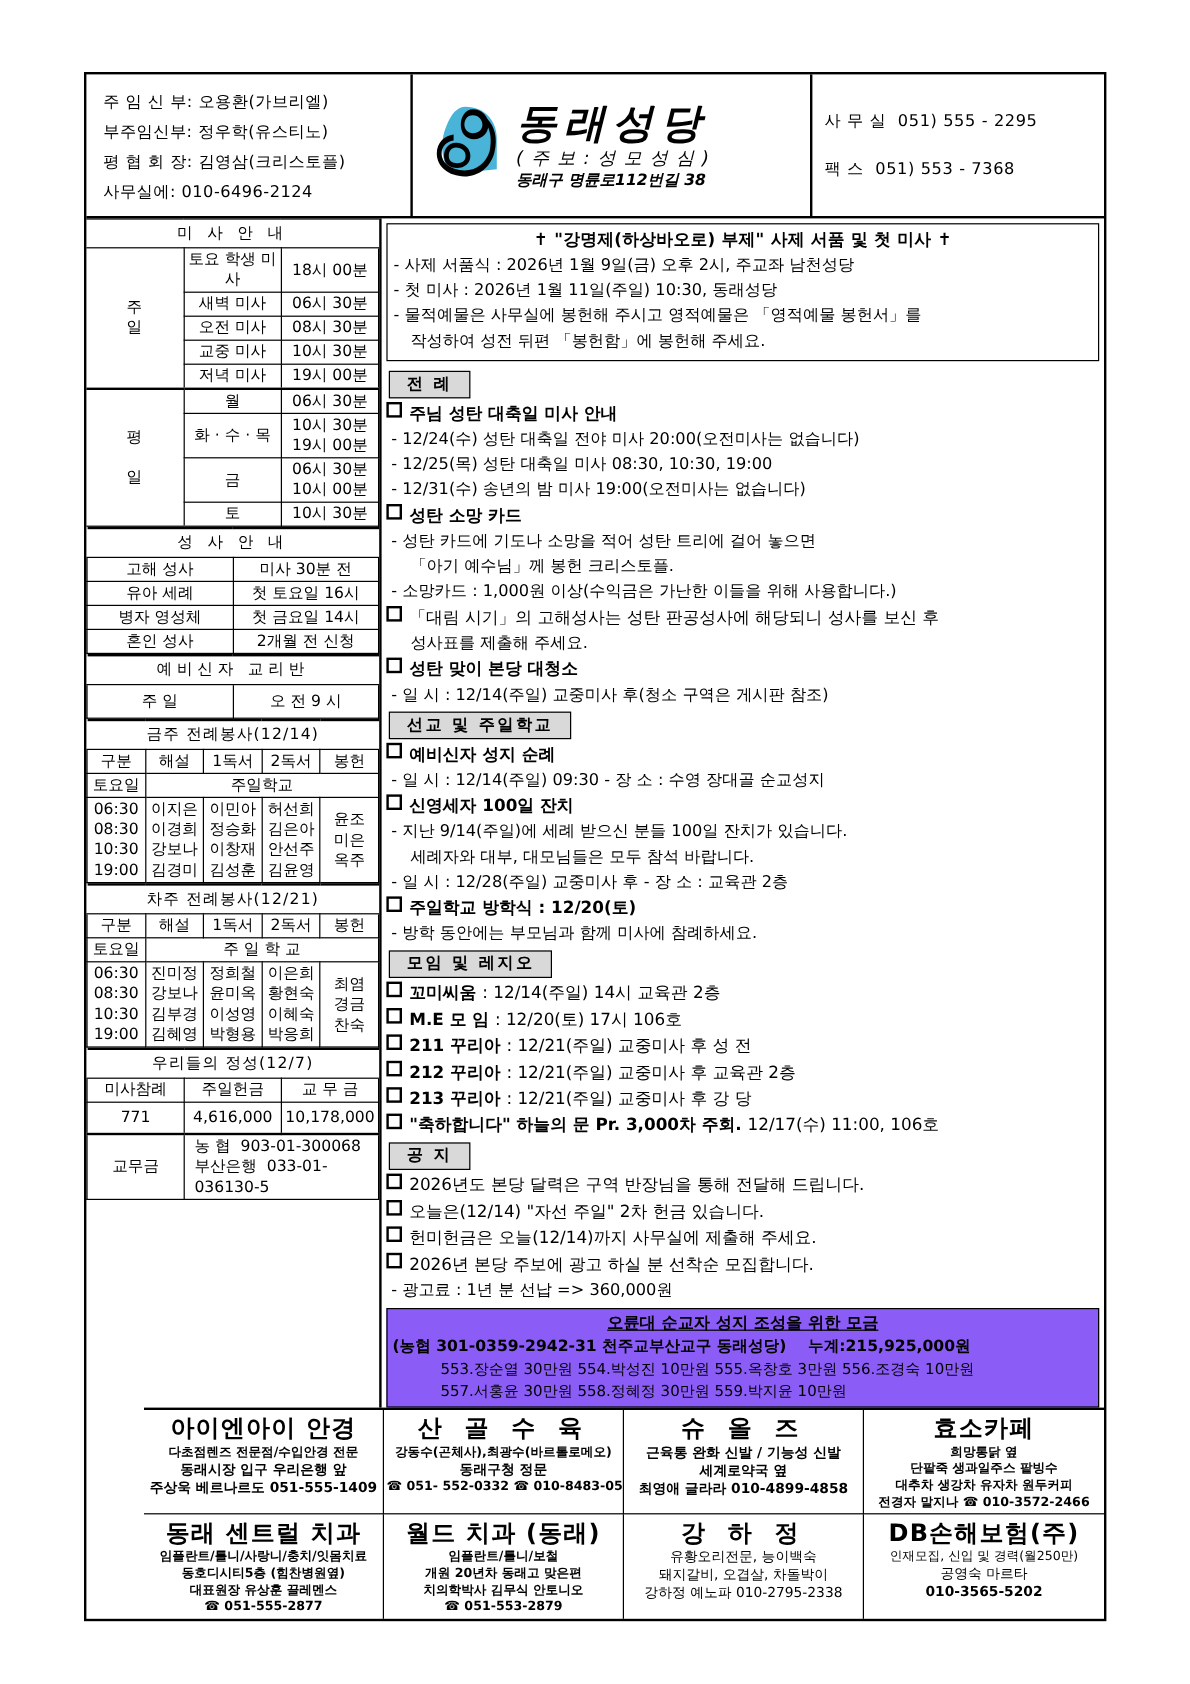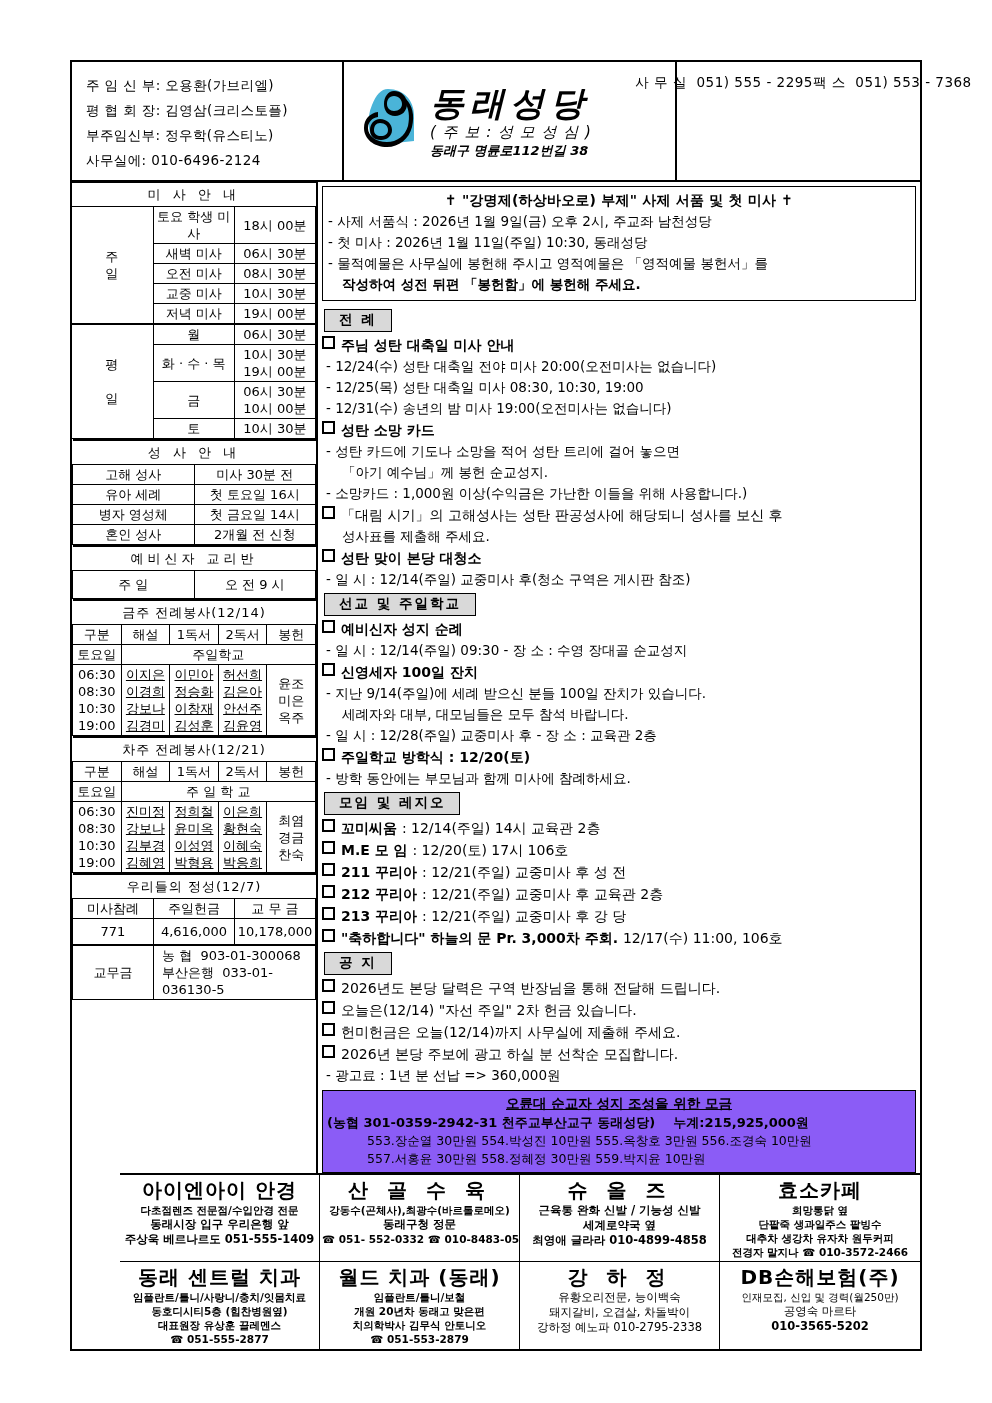--- a/index.html
+++ b/index.html
@@ -83,20 +83,21 @@
   }
   .church-addr {
     font-size: 13px;
     font-weight: bold;
     line-height: 17px;
   }
   .hdr-right {
     width: 243px;
     box-sizing: border-box;
     display: flex;
+    flex-direction: column;
     justify-content: center;
     padding-left: 10px;
   }
   .hdr-right .line {
     font-size: 13.5px;
     line-height: 40px;
     white-space: nowrap;
     letter-spacing: 0.5px;
   }
 
@@ -134,42 +135,42 @@
     padding: 3px 0 3px 0 !important;
     border-left: none !important;
     border-right: none !important;
   }
   .thickline td { border-top: 2px solid #000 !important; }
   .no-side { border-left: none !important; border-right: none !important; }
   .vhdr { font-weight: bold; letter-spacing: 1px; }
   .twoline { line-height: 16px; font-size: 12.5px; }
   .tiny { font-size: 11px; line-height: 15px; }
   .hdrrow td { font-weight: bold; font-size: 12.5px; }
-  .namecell { font-size: 12.5px; line-height: 19px; text-decoration: underline; }
+  .namecell { font-size: 12.5px; line-height: 19px; }
   .nums { font-size: 12.5px; line-height: 19px; }
 
   
   .notice-box {
     border: 1px solid #000;
     padding: 3px 5px 5px 5px;
     margin-bottom: 5px;
   }
   .notice-title {
     text-align: center;
     font-weight: bold;
     font-size: 14px;
     line-height: 21px;
     letter-spacing: 0.2px;
   }
   .notice-line {
     font-size: 13.5px;
     line-height: 21px;
     white-space: nowrap;
   }
-  .indent { padding-left: 14px; font-weight: bold; }
+  .indent { padding-left: 14px; }
 
   .cat {
     display: inline-block;
     background: #d9d9d9;
     border: 1px solid #000;
     font-size: 13.5px;
     font-weight: bold;
     padding: 1px 14px 2px 14px;
     letter-spacing: 2px;
     margin: 3px 0 2px 2px;
@@ -262,22 +263,22 @@
 </style>
 </head>
 <body>
 
 <div class="page">
   <div class="outer">
 
     <div class="header">
       <div class="hdr-left">
         <div class="line"><span class="lbl">주 임 신 부:</span> <span>오용환(가브리엘)</span></div>
+        <div class="line"><span class="lbl">부주임신부:</span> <span>정우학(유스티노)</span></div>
         <div class="line"><span class="lbl">평 협 회 장:</span> <span>김영삼(크리스토플)</span></div>
-        <div class="line"><span class="lbl">부주임신부:</span> <span>정우학(유스티노)</span></div>
         <div class="line"><span class="lbl">사무실에:</span> <span>010-6496-2124</span></div>
       </div>
       <div class="hdr-mid">
         <div class="logo">
           <svg viewBox="0 0 70 76" width="70" height="76" aria-hidden="true">
             <path d="M34 6 C50 6 60 18 60 32 L60 58 L22 62 C14 52 12 36 18 22 C22 12 27 6 34 6 Z" fill="#4ab4d8"></path>
             <path d="M40 8 C48 8 53 14 53 21 C53 28 48 33 41 33 C34 33 30 28 30 21 C30 14 34 8 40 8 Z M40 13 C35 13 33 17 33 21 C33 25 36 28 40 28 C45 28 48 25 48 21 C48 17 45 13 40 13 Z" fill="#000"></path>
             <path d="M52 16 C58 22 61 32 58 44 C55 56 45 64 33 64 C20 64 10 56 10 45 C10 36 16 30 24 29 L24 34 C18 35 14 39 14 45 C14 53 22 59 33 59 C43 59 51 53 54 43 C56 34 55 24 50 19 Z" fill="#000"></path>
             <path d="M26 36 C33 36 38 41 38 47 C38 53 33 57 27 57 C20 57 16 53 16 47 C16 41 20 36 26 36 Z M26 40 C22 40 20 43 20 47 C20 51 23 53 27 53 C31 53 34 51 34 47 C34 43 31 40 26 40 Z" fill="#000"></path>
           </svg>
@@ -469,21 +470,21 @@
         </div>
 
         
         <div class="cat">전  례</div>
         <div class="item"><span class="bx"></span><span>주님 성탄 대축일 미사 안내</span></div>
         <div class="sub">- 12/24(수) 성탄 대축일 전야 미사 20:00(오전미사는 없습니다)</div>
         <div class="sub">- 12/25(목) 성탄 대축일 미사 08:30, 10:30, 19:00</div>
         <div class="sub">- 12/31(수) 송년의 밤 미사 19:00(오전미사는 없습니다)</div>
         <div class="item"><span class="bx"></span><span>성탄 소망 카드</span></div>
         <div class="sub">- 성탄 카드에 기도나 소망을 적어 성탄 트리에 걸어 놓으면</div>
-        <div class="sub sub2">「아기 예수님」께 봉헌 순교성지.</div>
+        <div class="sub sub2">「아기 예수님」께 봉헌 크리스토플.</div>
         <div class="sub">- 소망카드 : 1,000원 이상(수익금은 가난한 이들을 위해 사용합니다.)</div>
         <div class="item"><span class="bx"></span><span class="val">「대림 시기」의 고해성사는 성탄 판공성사에 해당되니 성사를 보신 후</span></div>
         <div class="sub sub2">성사표를 제출해 주세요.</div>
         <div class="item"><span class="bx"></span><span>성탄 맞이 본당 대청소</span></div>
         <div class="sub">- 일 시 : 12/14(주일) 교중미사 후(청소 구역은 게시판 참조)</div>
 
         
         <div class="cat">선교 및 주일학교</div>
         <div class="item"><span class="bx"></span><span>예비신자 성지 순례</span></div>
         <div class="sub">- 일 시 : 12/14(주일) 09:30      - 장 소 : 수영 장대골 순교성지</div>

